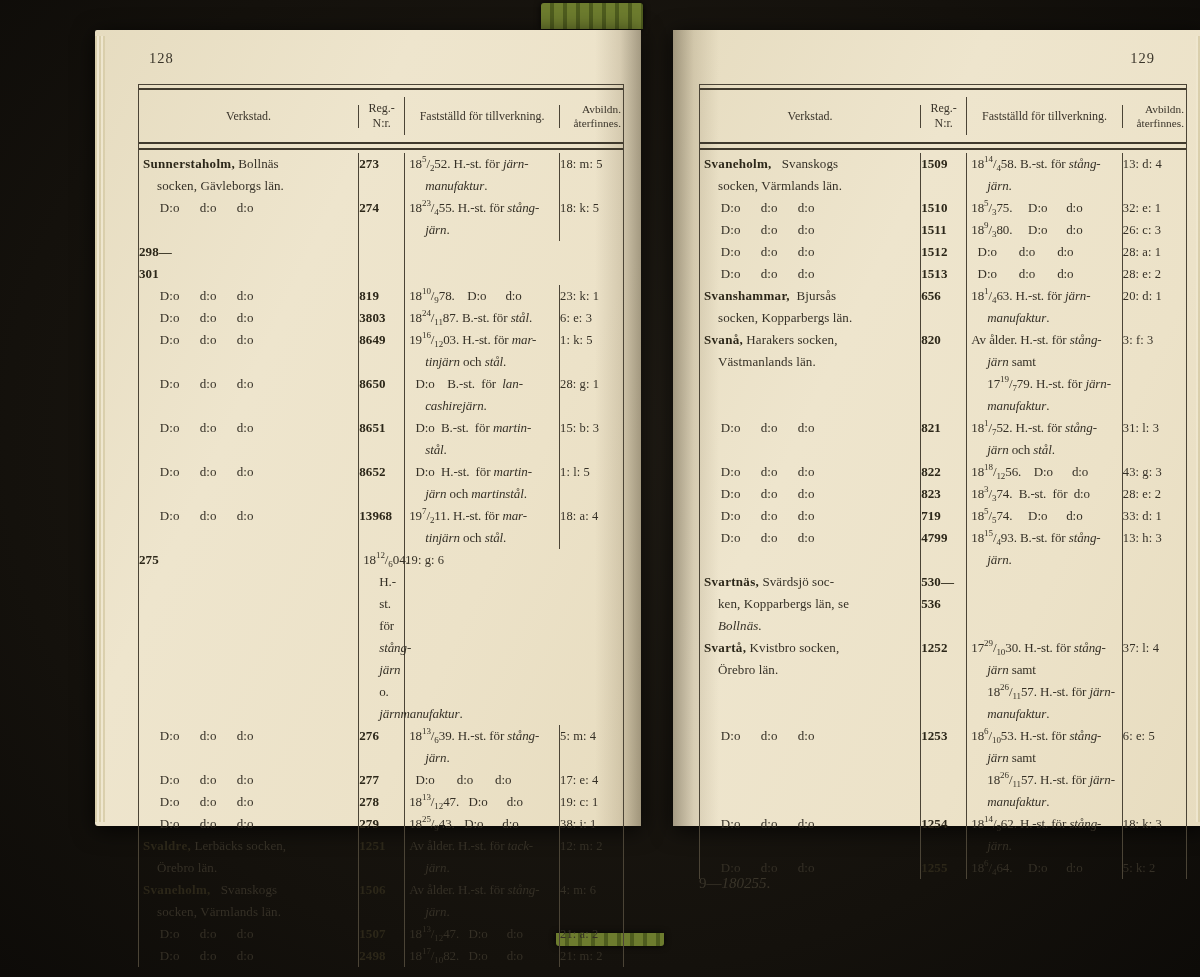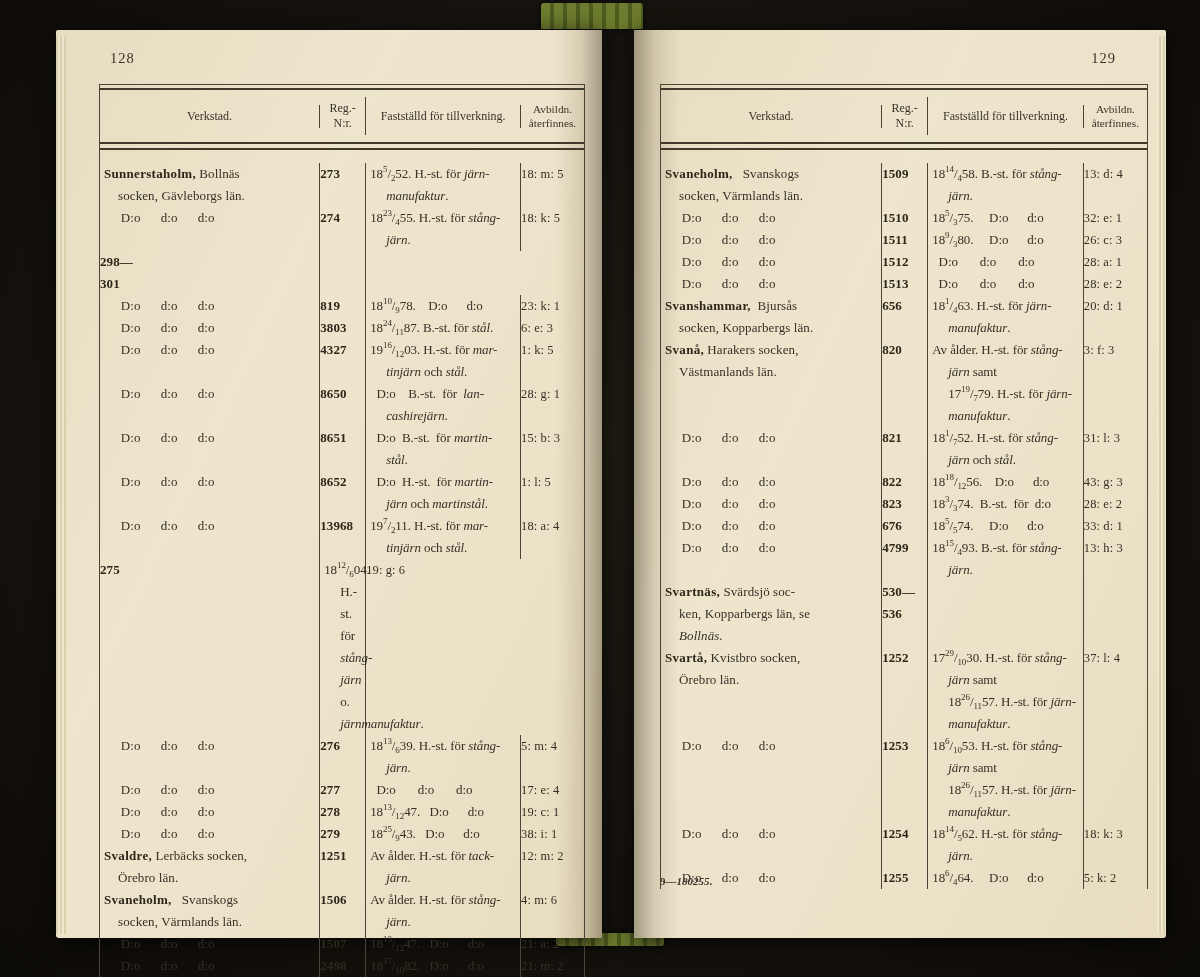--- a/index.html
+++ b/index.html
@@ -12,24 +12,25 @@
   .backdrop{position:absolute;inset:0;background:
     radial-gradient(ellipse at 50% 45%, #201c15 0%, #14110c 70%, #0d0b08 100%);}
   .headband{position:absolute;background:
     repeating-linear-gradient(90deg,#6d7c2e 0 9px,#4e5c1e 9px 13px);
     box-shadow:0 0 6px rgba(0,0,0,.8);}
   .headband.top{left:541px;top:3px;width:102px;height:26px;border-radius:3px 3px 0 0;}
   .headband.bottom{left:556px;top:933px;width:108px;height:13px;border-radius:0 0 3px 3px;}
 
   
   .page{
-    position:absolute;top:30px;height:908px;
+    position:absolute;top:30px;height:796px;
     background:linear-gradient(115deg,#e6dcc0 0%,#eee5cd 35%,#ece2c8 70%,#e7dcbf 100%);
     box-shadow:0 4px 22px rgba(0,0,0,.75);
     color:#353026;
+    margin-left:39px;
   }
   .page.left{left:56px;width:546px;border-radius:2px 0 0 3px;}
   .page.right{left:634px;width:532px;border-radius:0 2px 3px 0;}
   
   .page.left::before{content:"";position:absolute;left:0;top:6px;bottom:4px;width:10px;
     background:repeating-linear-gradient(90deg,#d8cda9 0 2px,#efe7d0 2px 4px);opacity:.9;}
   .page.right::after{content:"";position:absolute;right:0;top:6px;bottom:4px;width:9px;
     background:repeating-linear-gradient(90deg,#efe7d0 0 2px,#d8cda9 2px 4px);opacity:.9;}
   
   .page.left .spine-shade{position:absolute;right:0;top:0;bottom:0;width:46px;
@@ -46,33 +47,33 @@
     border-left:1px solid #4b4436;border-right:1px solid #4b4436;font-size:13px;}
   .page.left  .tbl{left:43px;width:484px;}
   .page.right .tbl{left:26px;width:486px;}
   .rule-top{height:3px;border-top:1px solid #4b4436;border-bottom:2px solid #403a2d;}
   .rule-mid{height:4px;border-top:2px solid #403a2d;border-bottom:2px solid #403a2d;}
   .grid{display:grid;grid-template-columns:45.5% 9.5% 32% 13%;}
   .hdr{min-height:52px;align-items:center;}
   .h-cell{text-align:center;white-space:pre-line;font-size:12px;line-height:1.25;
     padding:4px 2px;color:#3a342a;}
   .h-cell.b-r{border-right:1px solid #4b4436;}
-  .h-cell.h-avb{font-size:11.3px;}
-  .tbody{padding-top:13px;}
+  .h-cell.h-avb{font-size:11.3px;text-align:right;}
+  .tbody{padding-top:3px;}
   .row{display:grid;grid-template-columns:45.5% 9.5% 32% 13%;}
   .cell{white-space:pre-wrap;line-height:22px;letter-spacing:.1px;}
   .c-name{padding:0 4px 0 18px;text-indent:-14px;border-right:1px solid #4b4436;}
   .c-reg{text-align:left;font-weight:700;border-right:1px solid #4b4436;color:#2c2719;line-height:22px;}
   .c-fast{padding:0 3px 0 20px;text-indent:-16px;border-right:1px solid #4b4436;letter-spacing:-.1px;}
   .c-avb{text-align:left;padding-right:5px;font-size:12.5px;}
   .bd{font-weight:700;color:#2c2719;letter-spacing:.3px;}
   .it{font-style:italic;}
   sup{font-size:9px;line-height:0;position:relative;top:-1px;vertical-align:super;}
   sub{font-size:9px;line-height:0;position:relative;top:3px;vertical-align:baseline;}
-  .footer-note{position:absolute;left:26px;top:845px;font-size:11px;color:#3a352a;font-weight:bold;}
+  .footer-note{position:absolute;left:26px;top:845px;font-size:15px;color:#3a352a;}
 </style>
 </head>
 <body>
 
 <div class="backdrop"></div>
 <div class="headband top"></div>
 <div class="headband bottom"></div>
 
 <div class="page left">
   <div class="spine-shade"></div>
@@ -117,21 +118,21 @@
           <div class="cell c-avb">23: k: 1</div>
         </div>
         <div class="row">
           <div class="cell c-name">     D:o      d:o      d:o</div>
           <div class="cell c-reg">3803</div>
           <div class="cell c-fast">18<sup>24</sup>/<sub>11</sub>87. B.-st. för <span class="it">stål</span>.</div>
           <div class="cell c-avb">6: e: 3</div>
         </div>
         <div class="row">
           <div class="cell c-name">     D:o      d:o      d:o</div>
-          <div class="cell c-reg">4327</div>
+          <div class="cell c-reg">8649</div>
           <div class="cell c-fast">19<sup>16</sup>/<sub>12</sub>03. H.-st. för <span class="it">mar-
 tinjärn</span> och <span class="it">stål</span>.</div>
           <div class="cell c-avb">1: k: 5</div>
         </div>
         <div class="row">
           <div class="cell c-name">     D:o      d:o      d:o</div>
           <div class="cell c-reg">8650</div>
           <div class="cell c-fast">  D:o    B.-st.  för  <span class="it">lan-
 cashirejärn</span>.</div>
           <div class="cell c-avb">28: g: 1</div>
@@ -299,21 +300,21 @@
           <div class="cell c-avb">43: g: 3</div>
         </div>
         <div class="row">
           <div class="cell c-name">     D:o      d:o      d:o</div>
           <div class="cell c-reg">823</div>
           <div class="cell c-fast">18<sup>3</sup>/<sub>3</sub>74.  B.-st.  för  d:o</div>
           <div class="cell c-avb">28: e: 2</div>
         </div>
         <div class="row">
           <div class="cell c-name">     D:o      d:o      d:o</div>
-          <div class="cell c-reg">676</div>
+          <div class="cell c-reg">719</div>
           <div class="cell c-fast">18<sup>5</sup>/<sub>5</sub>74.     D:o      d:o</div>
           <div class="cell c-avb">33: d: 1</div>
         </div>
         <div class="row">
           <div class="cell c-name">     D:o      d:o      d:o</div>
           <div class="cell c-reg">4799</div>
           <div class="cell c-fast">18<sup>15</sup>/<sub>4</sub>93. B.-st. för <span class="it">stång-
 järn</span>.</div>
           <div class="cell c-avb">13: h: 3</div>
         </div>
@@ -336,20 +337,21 @@
 manufaktur</span>.</div>
           <div class="cell c-avb">37: l: 4</div>
         </div>
         <div class="row">
           <div class="cell c-name">     D:o      d:o      d:o</div>
           <div class="cell c-reg">1253</div>
           <div class="cell c-fast">18<sup>6</sup>/<sub>10</sub>53. H.-st. för <span class="it">stång-
 järn</span> samt
 18<sup>26</sup>/<sub>11</sub>57. H.-st. för <span class="it">järn-
 manufaktur</span>.</div>
+          <div class="cell c-avb">6: e: 5</div>
         </div>
         <div class="row">
           <div class="cell c-name">     D:o      d:o      d:o</div>
           <div class="cell c-reg">1254</div>
           <div class="cell c-fast">18<sup>14</sup>/<sub>5</sub>62. H.-st. för <span class="it">stång-
 järn</span>.</div>
           <div class="cell c-avb">18: k: 3</div>
         </div>
         <div class="row">
           <div class="cell c-name">     D:o      d:o      d:o</div>

